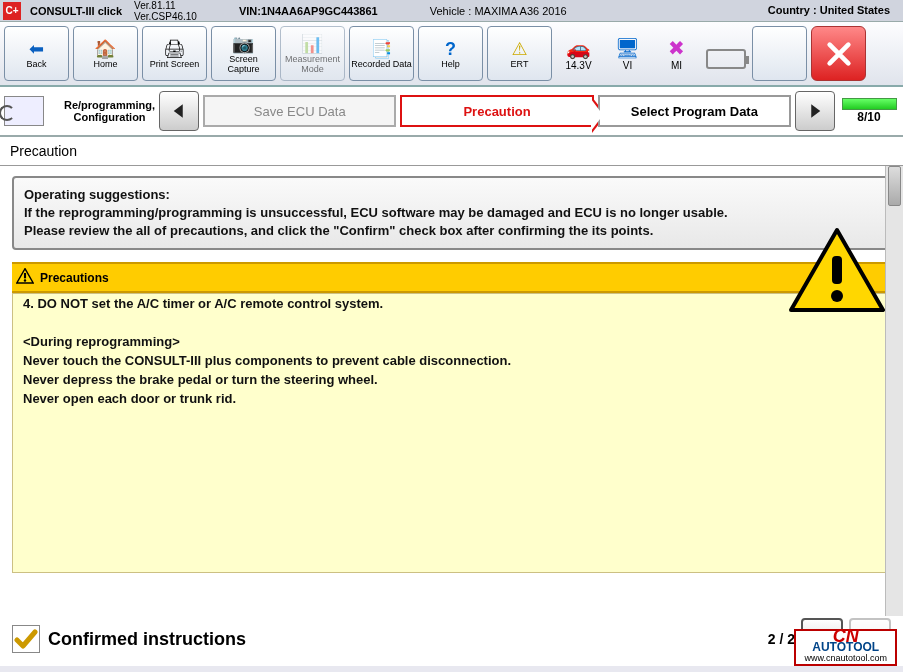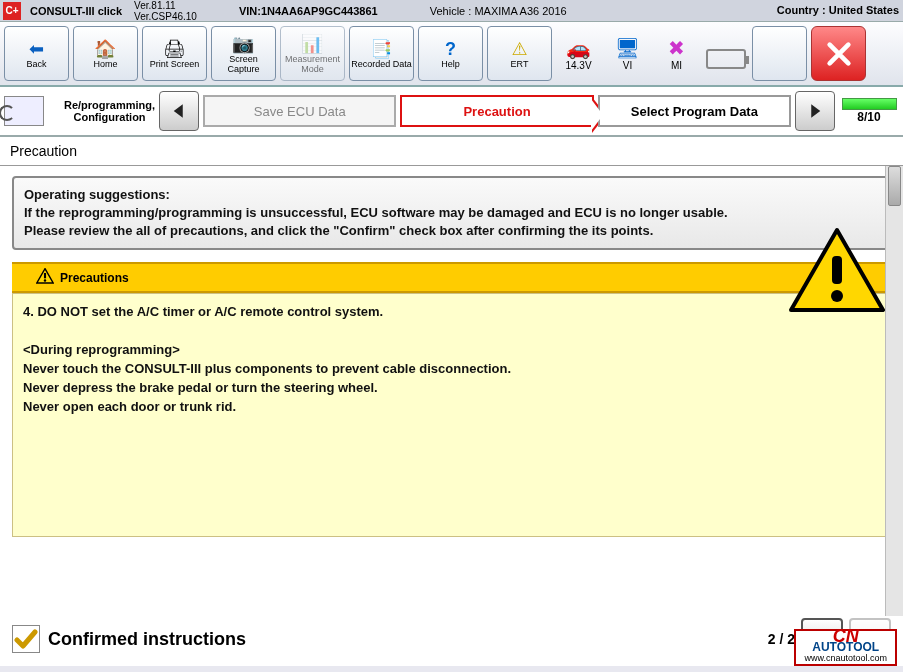--- a/index.html
+++ b/index.html
@@ -3,21 +3,21 @@
 <meta charset="utf-8">
 <style>
   * { margin:0; padding:0; box-sizing:border-box; font-family: Arial, Helvetica, sans-serif; }
   body { background:#e8e8f0; width:903px; height:672px; overflow:hidden; font-size:12px; }
 
   
   .infobar { display:flex; align-items:center; background:#d0d4de; border-bottom:1px solid #9aa; height:22px; font-size:11px;}
   .infobar .logo { width:18px; height:18px; background:#d22; color:#fff; font-weight:bold; text-align:center; line-height:18px; font-size:10px; margin:0 3px;}
   .infobar .seg { padding:0 6px; }
   .infobar .ver { line-height:11px; font-size:10px;}
-  .infobar .country {margin-left:auto; padding-right:4px; line-height:11px; font-weight:bold;}
+  .infobar .country {margin-left:auto; padding-right:13px; line-height:11px; font-weight:bold;}
 
   
   .toolbar { display:flex; gap:4px; padding:4px; background:linear-gradient(#fdfdff,#e0e4ec); border-bottom:2px solid #8aa;}
   .tb { width:65px; height:55px; border:1px solid #7a8fa6; border-radius:4px; background:linear-gradient(#fff,#dfe6ef); display:flex; flex-direction:column; align-items:center; justify-content:center; font-size:9px; text-align:center; color:#000;}
   .tb .ico { font-size:18px; line-height:20px;}
   .tb.disabled {opacity:.55;}
   .stat { display:flex; flex-direction:column; align-items:center; justify-content:center; width:45px; font-size:10px;}
   .stat .ico{font-size:20px;}
   .closebtn{width:55px;height:55px;border:1px solid #a33;border-radius:6px;background:linear-gradient(#f88,#d22);display:flex;align-items:center;justify-content:center;}
   .closebtn svg{width:28px;height:28px;}
@@ -44,22 +44,22 @@
   .progress .txt{font-size:12px;font-weight:bold;}
 
   
   .sectitle{padding:6px 10px;font-size:14px;border-bottom:1px solid #999;background:#fff;}
 
   
   .main{position:relative;padding:10px 12px;background:#fff;height:500px;}
   .sugg{border:2px solid #888;border-radius:4px;background:linear-gradient(#fafafa,#e8e8e8);padding:8px 10px;font-size:13px;font-weight:bold;line-height:18px;color:#111;}
   .warnico{position:absolute;right:16px;top:60px;}
 
-  .prechead{background:#ffcc00;border-top:2px solid #cc9900;border-bottom:2px solid #cc9900;padding:4px 24px;font-weight:bold;display:flex;align-items:center;gap:6px;margin-top:12px;}
-  .precbody{background:#ffffcc;border:1px solid #ccc083;padding:8px 10px;font-size:13px;font-weight:bold;line-height:19px;height:244px;color:#111;}
+  .prechead{background:#ffcc00;border-top:2px solid #cc9900;border-bottom:2px solid #cc9900;padding:4px 4px;font-weight:bold;display:flex;align-items:center;gap:6px;margin-top:12px;}
+  .precbody{background:#ffffcc;border:1px solid #ccc083;padding:0 10px;font-size:13px;font-weight:bold;line-height:19px;height:280px;color:#111;}
 
   .bottombar{position:absolute;left:12px;right:12px;bottom:6px;display:flex;align-items:center;gap:8px;}
   .chkbox{width:28px;height:28px;border:1px solid #888;background:#fff;display:flex;align-items:center;justify-content:center;}
   .chkbox svg{width:24px;height:24px;}
   .conf{font-size:18px;font-weight:bold;}
   .pager{margin-left:auto;display:flex;align-items:center;gap:6px;font-size:14px;font-weight:bold;}
   .pagbtn{width:42px;height:42px;border:2px solid #555;border-radius:4px;background:linear-gradient(#fff,#ccc);display:flex;align-items:center;justify-content:center;}
   .pagbtn.disabled{opacity:.35;}
 
   .watermark{position:absolute;right:6px;bottom:6px;border:2px solid #b00;background:#fff;padding:0 8px;font-size:9px;text-align:center;line-height:11px;}

